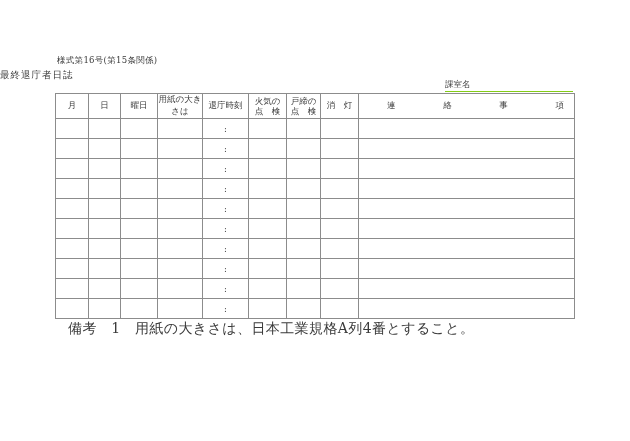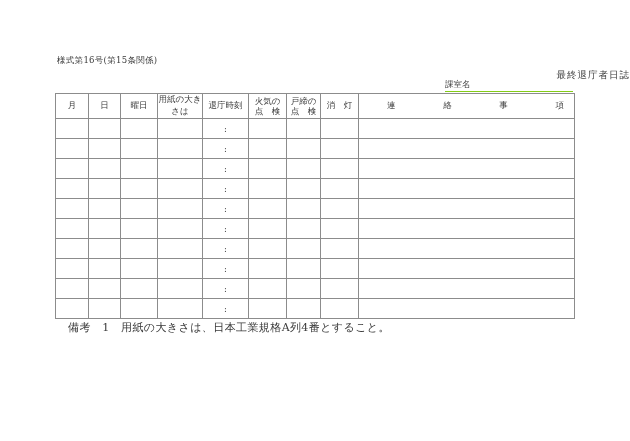--- a/index.html
+++ b/index.html
@@ -17,21 +17,21 @@
     overflow:hidden;
     padding-left:40px;
   }
   .form-number {
     position:absolute; left:57px; top:55px;
     font-size:8.5px; letter-spacing:0.3px; color:#3a3a3a;
     white-space:nowrap;
   }
   .doc-title {
     position:absolute; left:0; right:0; top:69px;
-    text-align:right; font-size:9.5px; letter-spacing:1px; color:#3a3a3a;
+    text-align:left; font-size:9.5px; letter-spacing:1px; color:#3a3a3a;
     white-space:nowrap;
   }
   .room-name {
     position:absolute; left:445px; top:79px; width:128px;
     border-bottom:1px solid #84cc16;
     font-size:8.5px; color:#3a3a3a;
     padding-bottom:1px; line-height:11px;
   }
   table.log {
     position:absolute; left:55px; top:93px;
@@ -52,21 +52,21 @@
   tbody tr { height:20px; }
   .two-line div { line-height:10px; white-space:nowrap; }
   .notes-head { padding:0 !important; }
   .notes-head .spread {
     display:flex; justify-content:space-between;
     padding:0 10px 0 28px;
   }
   .colon { font-size:8.5px; color:#3a3a3a; }
   .note-line {
     position:absolute; left:68px; top:320px;
-    font-size:11px; letter-spacing:0.4px; color:#3a3a3a;
+    font-size:14px; letter-spacing:0.4px; color:#3a3a3a;
     white-space:nowrap;
   }
 </style>
 </head>
 <body>
 
 <div class="page">
 
   <div class="form-number">様式第16号(第15条関係)</div>
 

